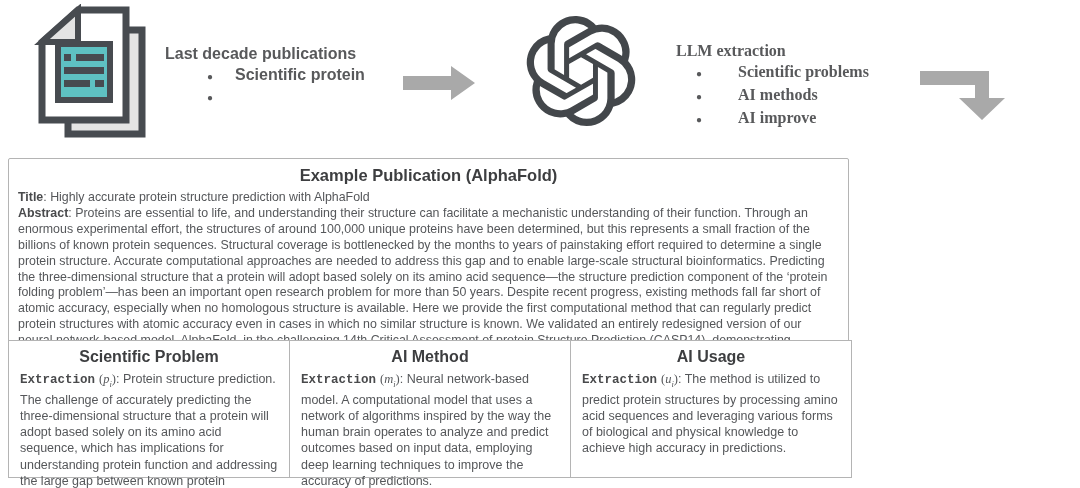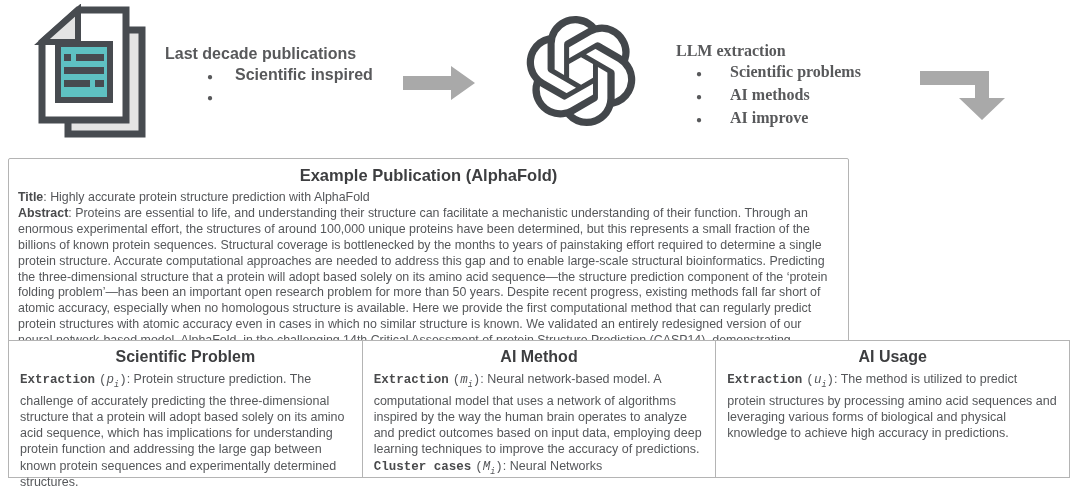--- a/index.html
+++ b/index.html
@@ -15,41 +15,41 @@
   .arrow-bent{left:920px;top:71px;width:86px;height:50px;}
 
   .tb{position:absolute;font-weight:bold;color:#58595b;font-size:16px;line-height:21px;}
   .pub-tb{left:165px;top:43px;}
   .llm-tb{left:676px;top:40px;font-family:Liberation Serif, serif;}
   .b-row{display:flex;align-items:baseline;}
   .dot{font-size:10px;line-height:21px;}
   .pub-tb .dot{margin-left:42px;}
   .llm-tb .dot{margin-left:20px;}
   .pub-tb .b-label{margin-left:22px;}
-  .llm-tb .b-label{margin-left:28px;}
+  .llm-tb .b-label{margin-left:36px;}
 
   
   .pub-box{position:absolute;left:8px;top:158px;width:841px;min-height:179px;
            box-sizing:border-box;border:1.5px solid #b4b4b4;border-radius:2px;
            background:#fff;padding:5px 9px 6px;}
   .pub-header{text-align:center;font-weight:bold;font-size:16.5px;color:#3d3e40;margin:2px 0 5px;}
   .pub-body{font-size:12.4px;line-height:15.9px;color:#55575a;text-align:left;}
   .pub-body b{color:#494a4c;}
 
   
-  .cols{position:absolute;left:8px;top:340px;width:1062px;height:138px;
+  .cols{position:absolute;left:8px;top:340px;width:844px;height:138px;
         display:flex;box-sizing:border-box;}
   .cell{flex:1;box-sizing:border-box;border:1.5px solid #b4b4b4;background:#fff;
         padding:4px 11px 4px;}
   .cell + .cell{border-left:none;}
   .cell-header{text-align:center;font-weight:bold;font-size:16px;color:#3d3e40;margin:3px 0 5px;}
   .cell-body{font-size:12.5px;line-height:16.2px;color:#55575a;}
   .cell-body b{color:#494a4c;font-family:Liberation Mono, monospace;}
 
-  .math{font-family:Liberation Mono, monospace;margin-left:4px;}
+  .math{font-family:Liberation Serif, serif;margin-left:4px;}
   .mvar{font-style:italic;}
   .msub{font-size:0.68em;}
 </style>
 </head>
 <body>
 
 <div class="canvas">
 
   <div>
 
@@ -62,21 +62,21 @@
       <rect x="44" y="50" width="28" height="7" fill="#474b50"></rect>
       <rect x="32" y="63" width="40" height="7" fill="#474b50"></rect>
       <rect x="32" y="76" width="26" height="7" fill="#474b50"></rect>
       <rect x="63" y="76" width="9" height="7" fill="#474b50"></rect>
     </svg>
 
     <div class="tb pub-tb">
       <div>Last decade publications</div>
       <div class="b-row">
         <span class="dot">●</span>
-        <span class="b-label">Scientific inspired</span>
+        <span class="b-label">Scientific protein</span>
       </div>
       <div class="b-row">
         <span class="dot">●</span>
       </div>
     </div>
 
     <svg class="arrow arrow-right" viewBox="0 0 72 34">
       <polygon points="0,10 48,10 48,0 72,17 48,34 48,24 0,24" fill="#a9a9a9"></polygon>
     </svg>
 

